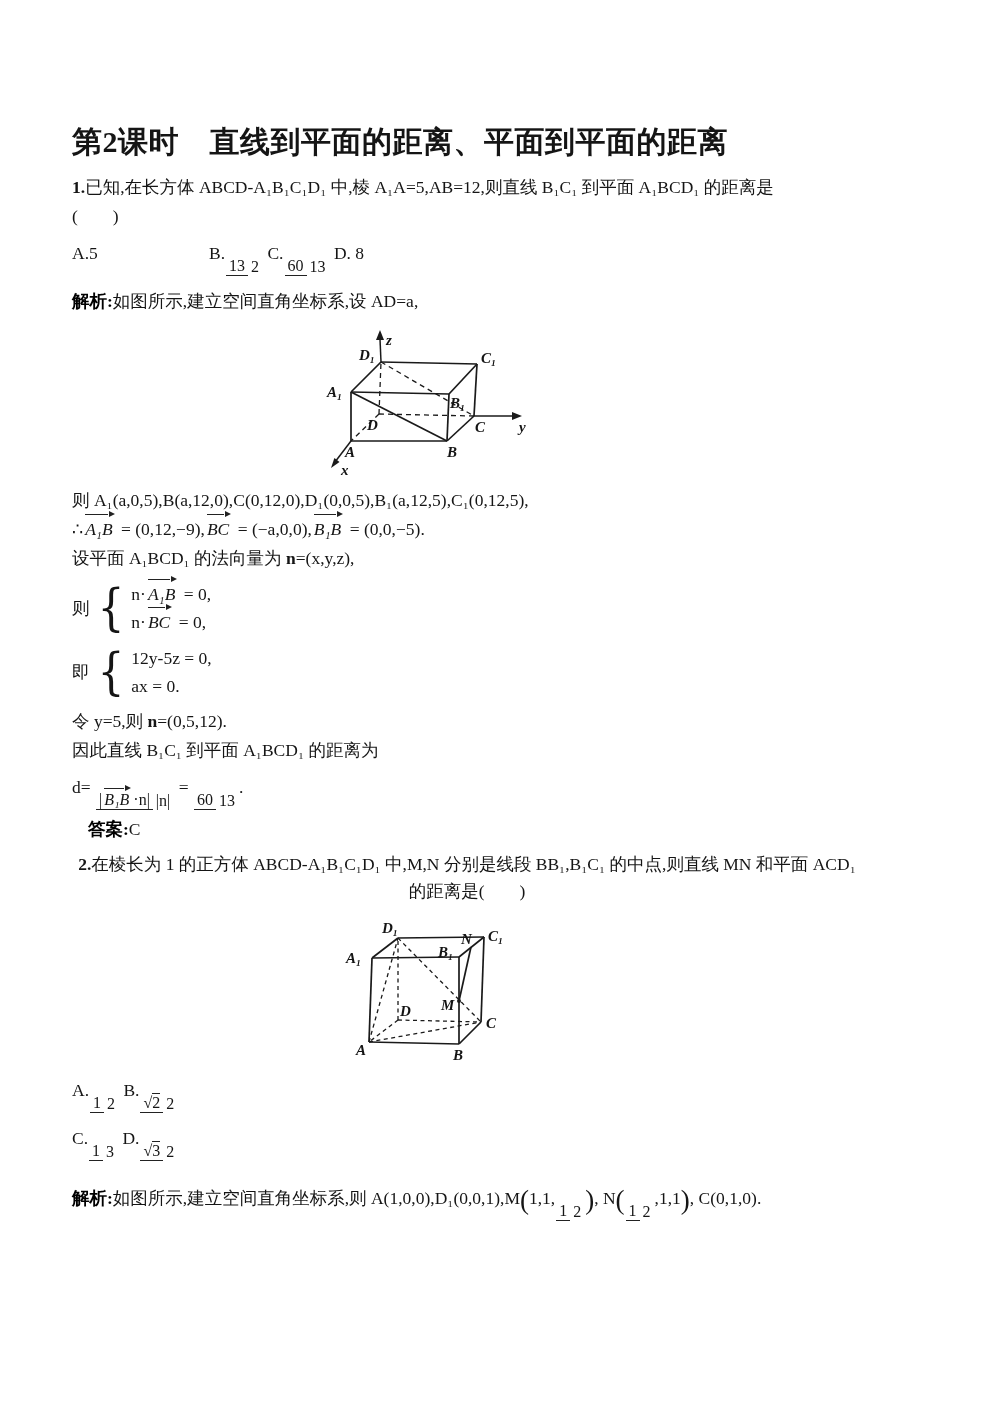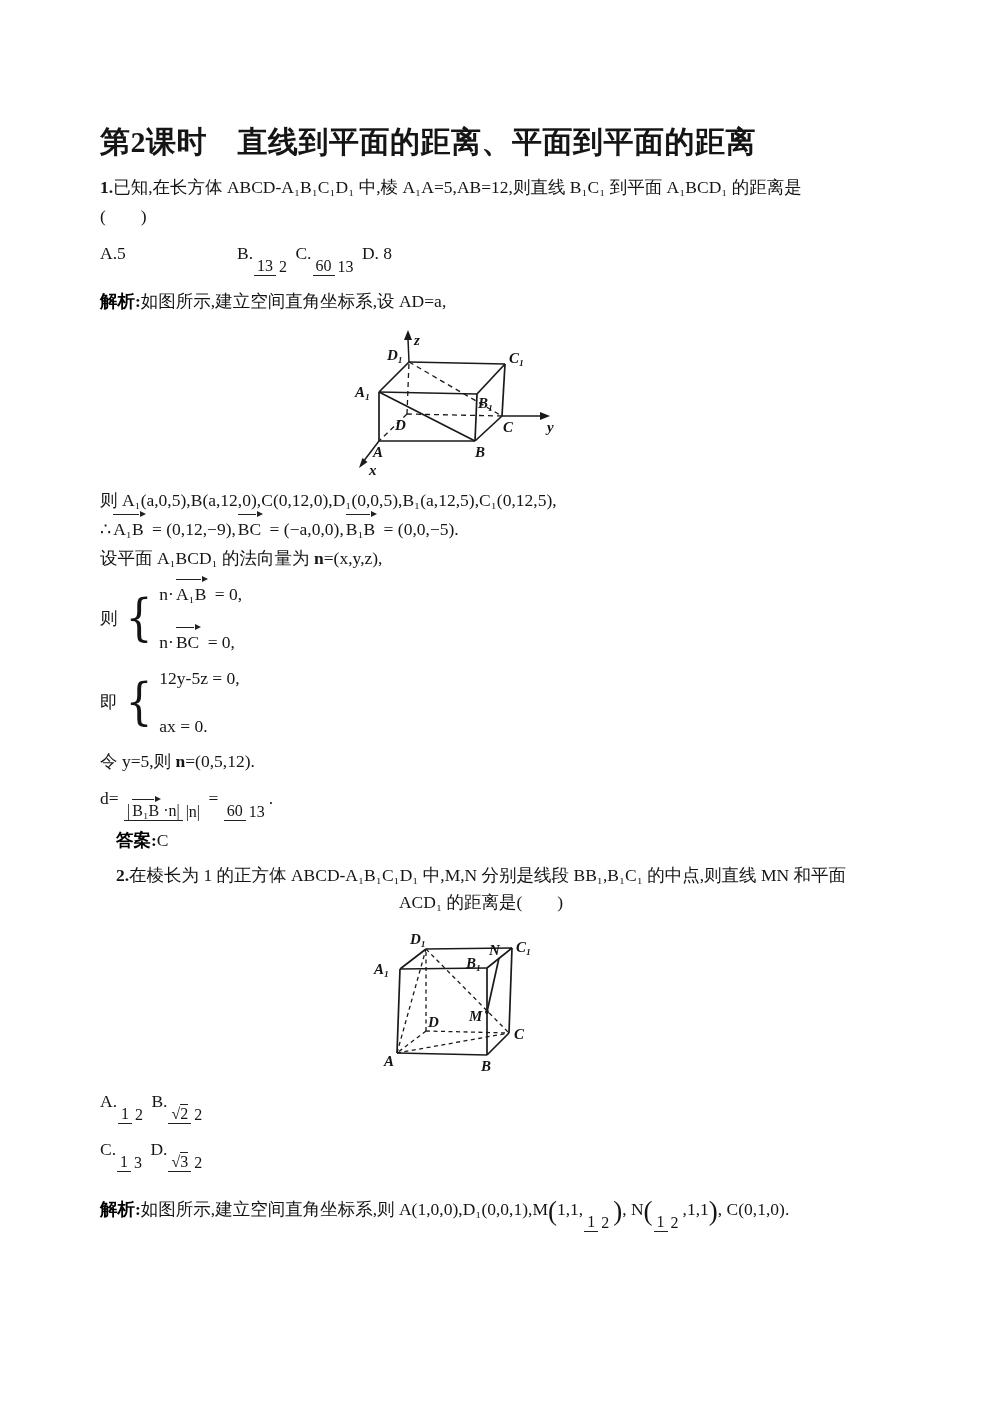--- a/index.html
+++ b/index.html
@@ -4,52 +4,52 @@
 <style>
   * { box-sizing: border-box; }
   html, body { margin: 0; padding: 0; }
   body {
     width: 1000px; height: 1414px;
     background: #ffffff;
     color: #151515;
     font-family: "Liberation Serif", "DejaVu Serif", serif;
     overflow: hidden;
   }
-  .page { padding: 122px 138px 0 100px; font-size: 17.5px; line-height: 27px; }
+  .page { padding: 122px 138px 0 72px; font-size: 17.5px; line-height: 27px; }
   .title {
     font-size: 30px; line-height: 40px; font-weight: bold;
     margin: 0 0 12px 0; letter-spacing: 0.5px;
   }
   .line { margin: 2px 0; }
   .red { color: #000000; }
   .bd { font-weight: bold; }
   .it { }
   .paren-line { margin: 0 0 10px 0; }
   .optrow { margin: 8px 0 12px 0; }
   .optA { display: inline-block; min-width: 137px; }
   .frac {
     display: inline-flex; align-items: center;
     vertical-align: -0.75em; font-size: 16px; line-height: 19px; text-align: center;
     margin: 0 1px;
   }
   .frac .num { border-bottom: 1.3px solid #222; padding: 0 3px; }
   .frac .den { padding: 0 3px; }
-  .vec { position: relative; display: inline-block; margin: 0 4px 0 2px; }
+  .vec { position: relative; display: inline-block; font-style: italic; margin: 0 4px 0 2px; }
   .vec::before { content: ""; position: absolute; left: 0; right: 5px; top: -2px; border-top: 1.4px solid #222; }
   .vec::after {
     content: ""; position: absolute; right: -2px; top: -5px; width: 0; height: 0;
     border-left: 6px solid #222; border-top: 3px solid transparent; border-bottom: 3px solid transparent;
   }
   .sys { display: flex; align-items: center; margin: 8px 0; }
   .sys .syslabel { margin-right: 3px; }
   .sys .brace {
     font-family: "DejaVu Serif", serif; font-size: 50px; font-weight: normal;
     line-height: 50px; margin: 0 5px 0 2px; transform: scaleX(0.85);
   }
-  .sys .rows { display: flex; flex-direction: column; gap: 20px; }
+  .sys .rows { display: flex; flex-direction: column; }
   .sys .rows .line { margin: 1px 0; line-height: 26px; }
   .bigp { font-size: 27px; vertical-align: -5px; font-weight: normal; }
   .sqrt { display: inline-block; }
   .sqrt .ov { border-top: 1.3px solid #222; }
   .formula-line { margin: 10px 0 6px 0; }
   .answer-line { margin: 4px 0 8px 16px; }
   .fig { display: block; }
   .fig1wrap { margin: 12px 0 6px 247px; }
   .fig2wrap { margin: 10px 0 10px 262px; }
   svg text {
@@ -141,20 +141,21 @@
   <div class="sys">
     <span class="syslabel">即</span>
     <span class="brace">{</span>
     <span class="rows">
       <span class="line"><span>12</span><span class="it">y</span><span>-5</span><span class="it">z</span><span> = 0,</span></span>
       <span class="line"><span class="it">ax</span><span> = 0.</span></span>
     </span>
   </div>
 
   <p class="line"><span>令 </span><span class="it">y</span><span>=5,则 </span><span class="bd">n</span><span>=(0,5,12).</span></p>
+  <p class="line"><span>因此直线 </span><span class="it">B₁C₁</span><span> 到平面 </span><span class="it">A₁BCD₁</span><span> 的距离为</span></p>
   <p class="line formula-line"><span class="it">d</span><span>= </span><span class="frac">
         <span class="num"><span>|</span><span class="vec it">B₁B</span><span>·</span><span class="it">n</span><span>|</span></span>
         <span class="den"><span>|</span><span class="it">n</span><span>|</span></span>
       </span><span> = </span><span class="frac">
         <span class="num"><span>60</span></span>
         <span class="den"><span>13</span></span>
       </span><span>.</span></p>
   <p class="line answer-line"><span class="bd red">答案:</span><span>C</span></p>
 
   <p class="line q2stem"><span class="bd">2.</span><span>在棱长为 1 的正方体 </span><span class="it">ABCD-A₁B₁C₁D₁</span><span> 中,</span><span class="it">M,N</span><span> 分别是线段 </span><span class="it">BB₁,B₁C₁</span><span> 的中点,则直线 </span><span class="it">MN</span><span> 和平面 </span><span class="it">ACD₁</span><span> 的距离是(　　)</span></p>

